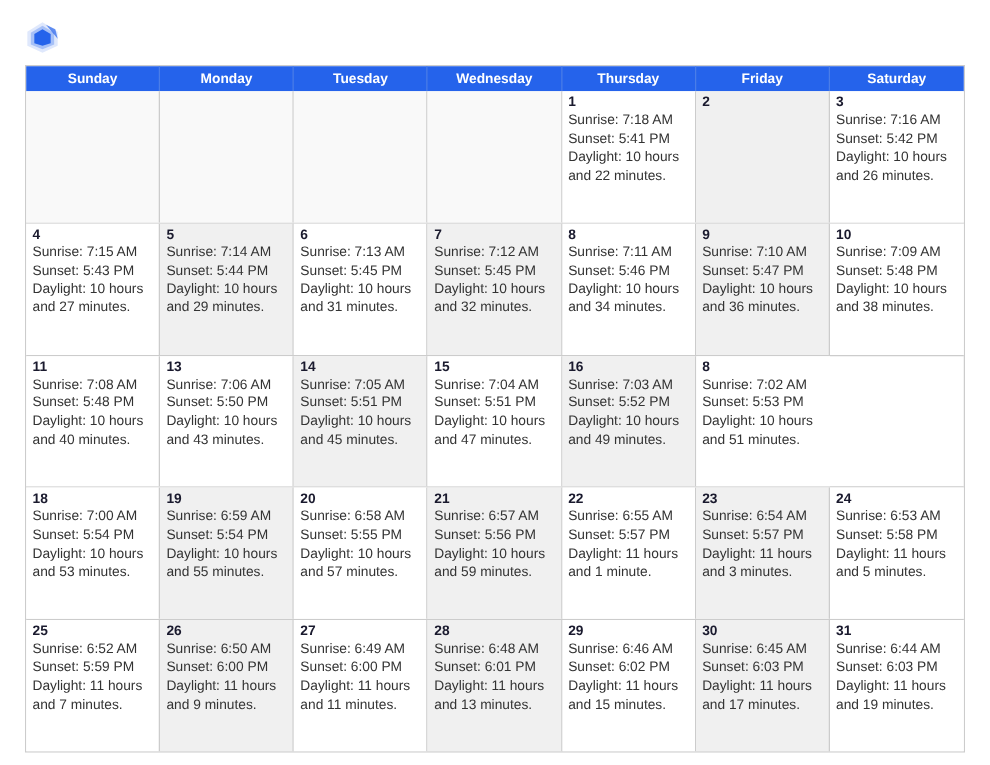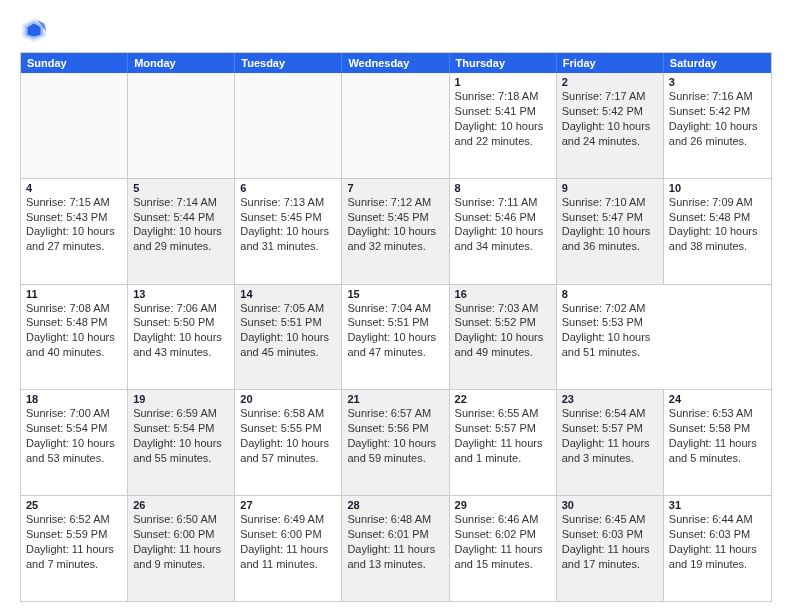--- a/index.html
+++ b/index.html
@@ -63,21 +63,21 @@
       display: grid;
       grid-template-columns: repeat(7, 1fr);
       background: #2563eb;
     }
     .cal-header-cell {
       color: #fff;
       font-size: 11px;
       font-weight: bold;
       padding: 4px 6px;
       border-right: 1px solid #4a7de8;
-      text-align: left;
+      text-align: center;
     }
     .cal-header-cell:last-child { border-right: none; }
     .cal-body {
       flex: 1;
       display: flex;
       flex-direction: column;
     }
     .cal-row {
       display: grid;
       grid-template-columns: repeat(7, 1fr);
@@ -152,24 +152,20 @@
           <div class="cal-cell empty"></div>
           <div class="cal-cell">
             <span class="day-num">1</span>
             <div class="cell-text">Sunrise: 7:18 AM
 Sunset: 5:41 PM
 Daylight: 10 hours
 and 22 minutes.</div>
           </div>
           <div class="cal-cell shaded">
             <span class="day-num">2</span>
-            <div class="cell-text">Sunrise: 7:17 AM
-Sunset: 5:42 PM
-Daylight: 10 hours
-and 24 minutes.</div>
           </div>
           <div class="cal-cell">
             <span class="day-num">3</span>
             <div class="cell-text">Sunrise: 7:16 AM
 Sunset: 5:42 PM
 Daylight: 10 hours
 and 26 minutes.</div>
           </div>
         </div>
         <div class="cal-row">

